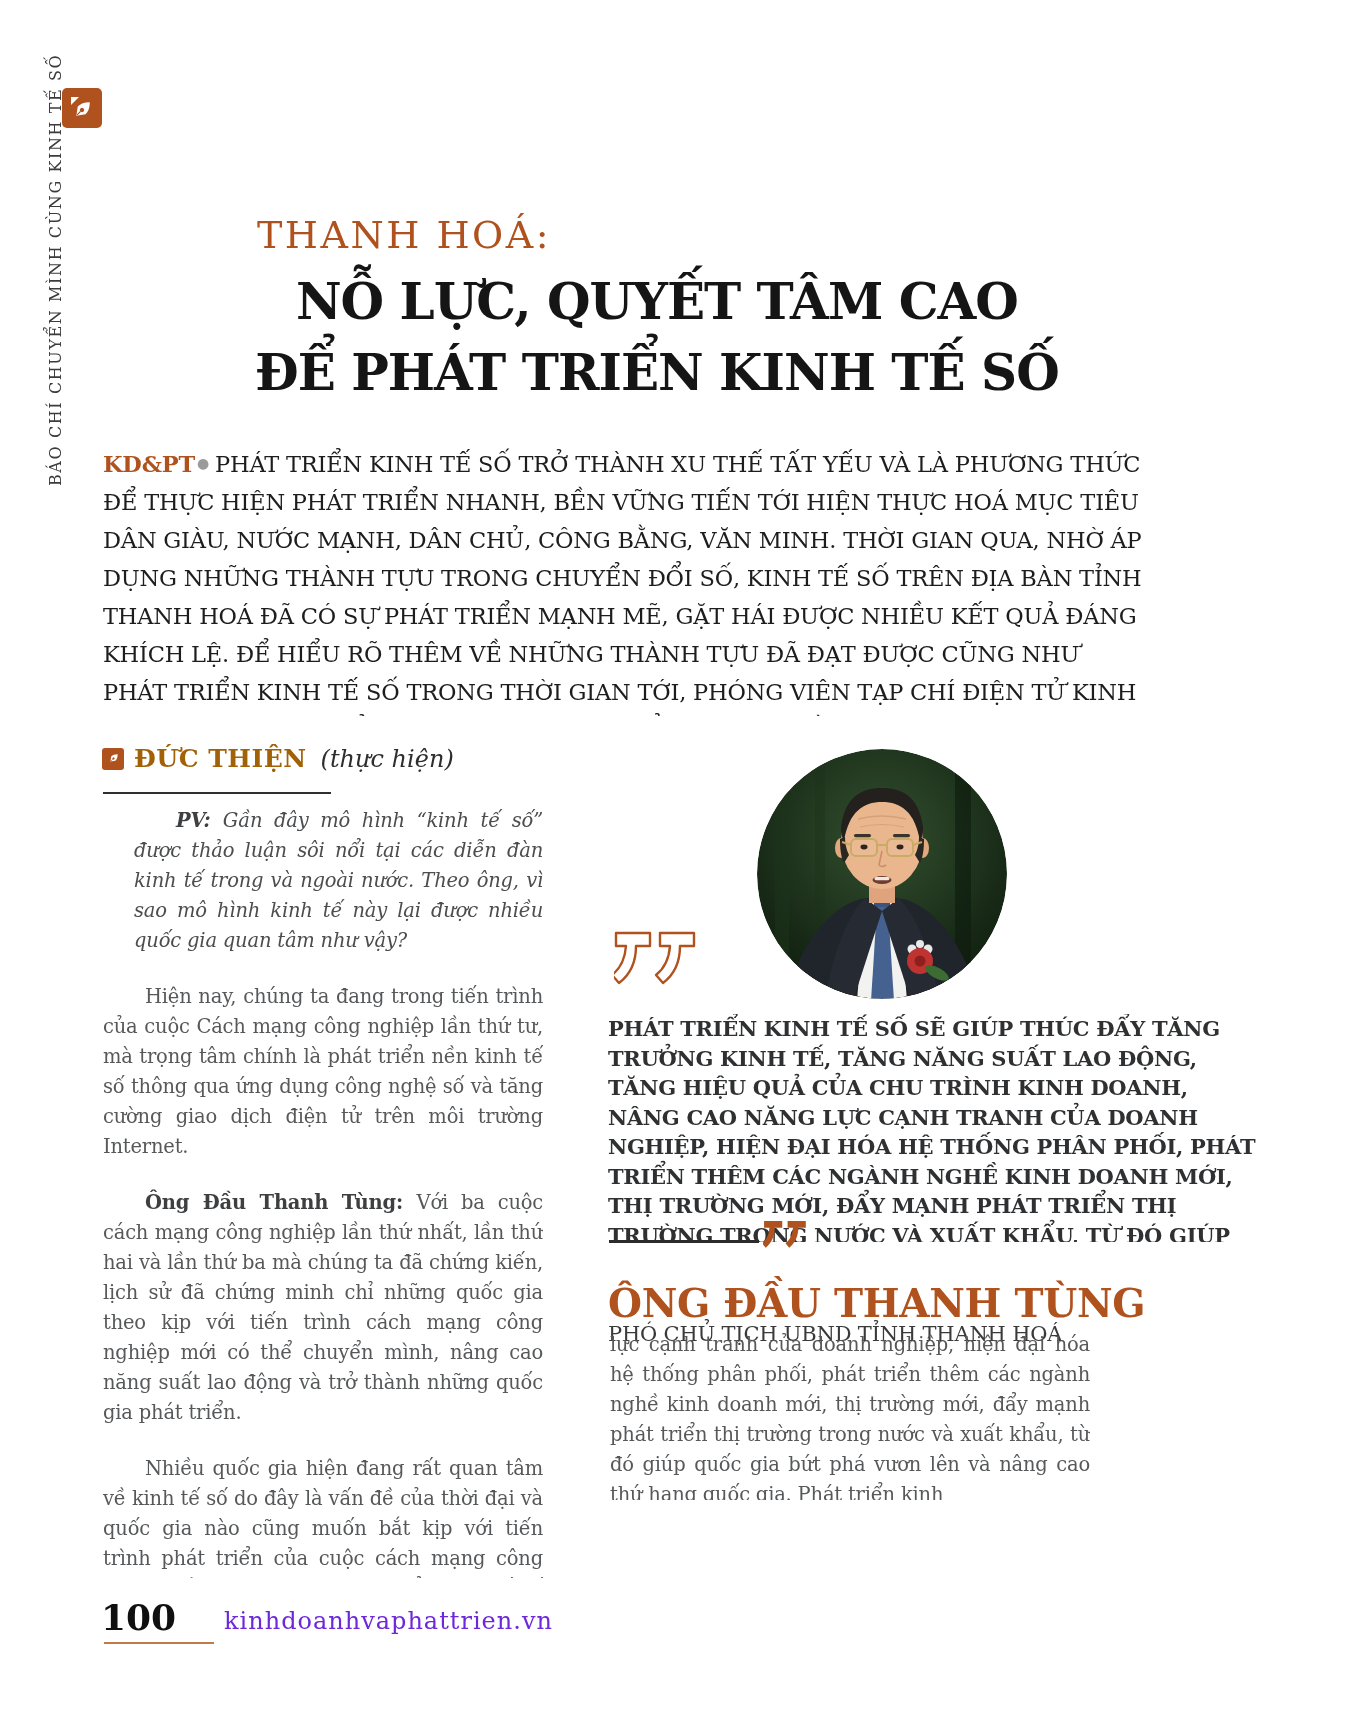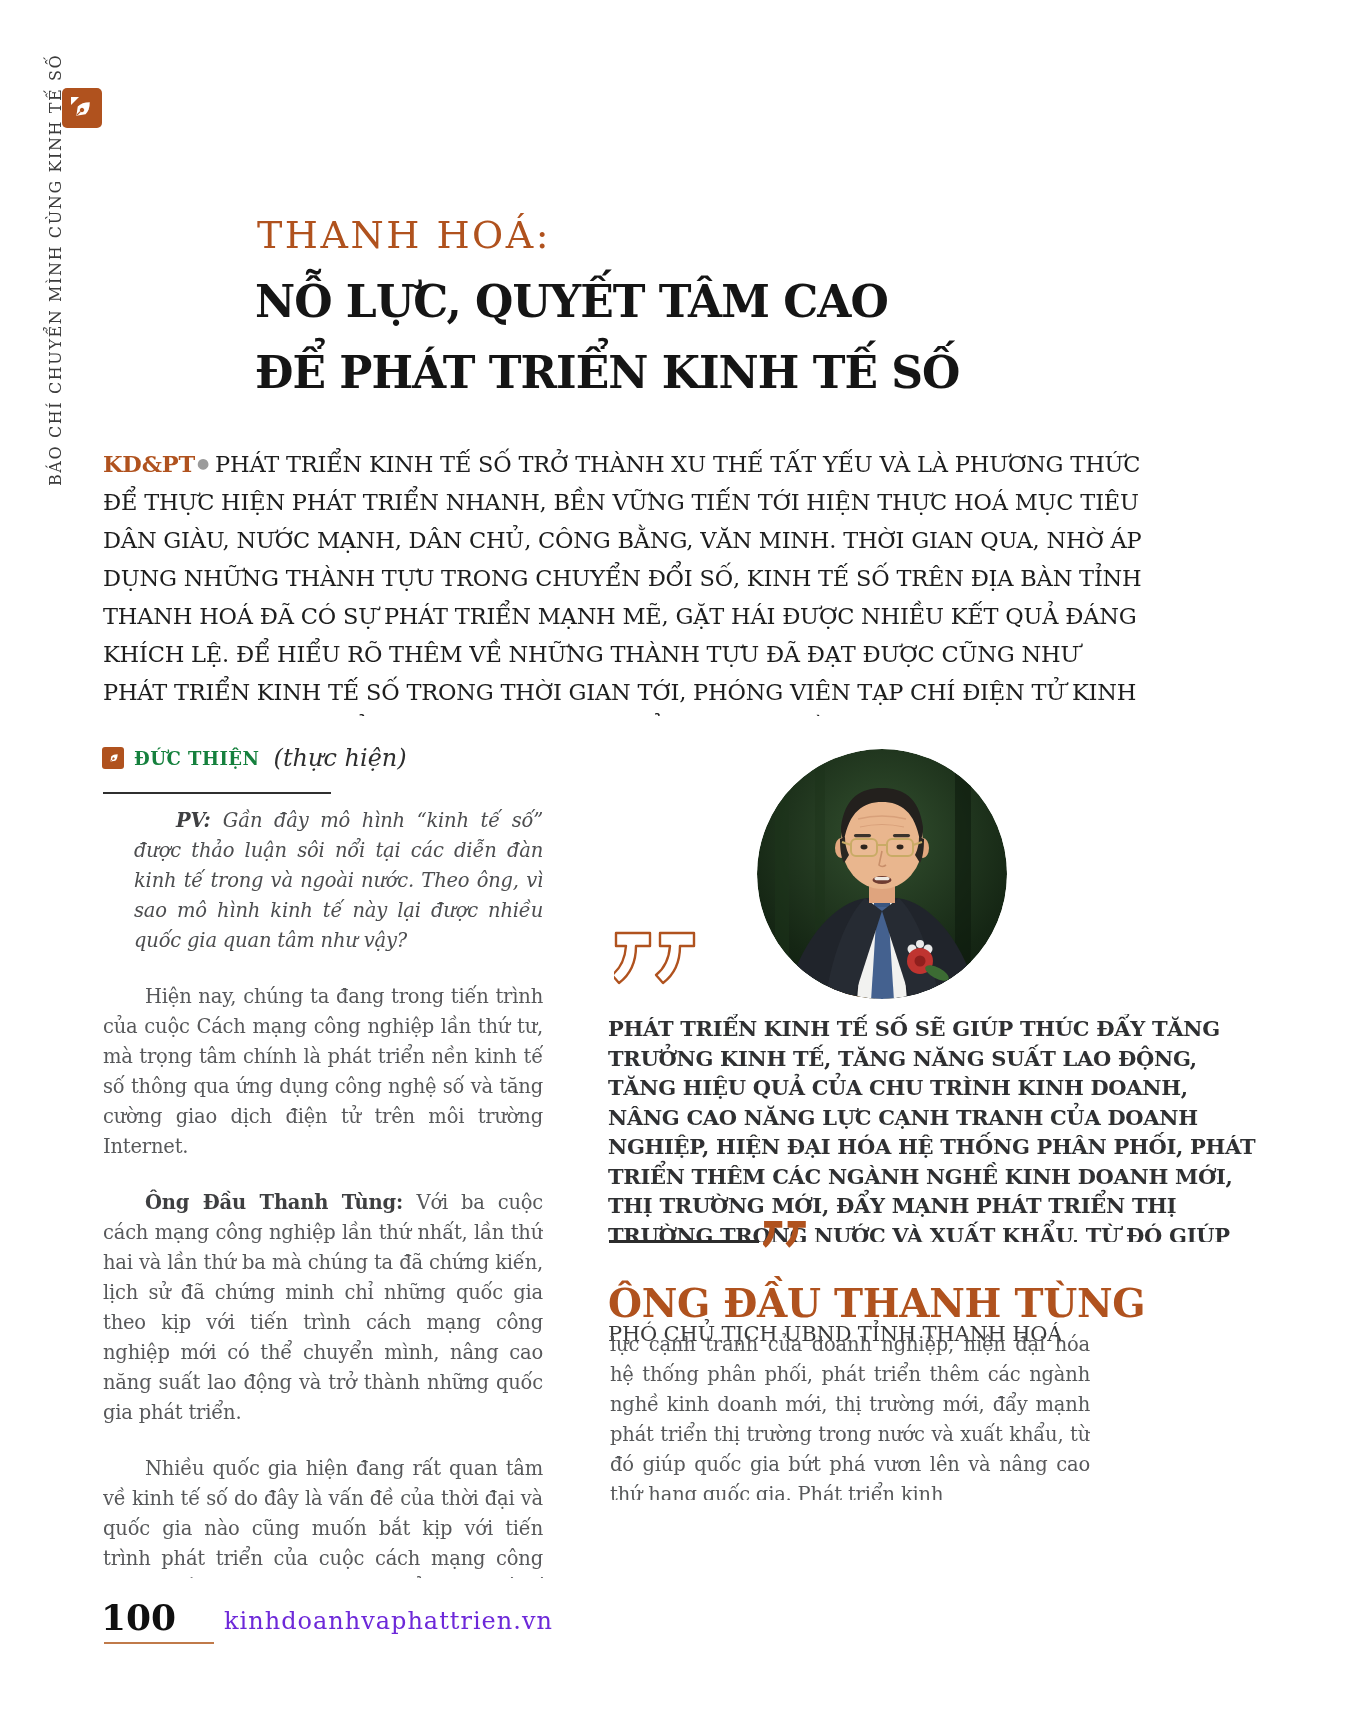--- a/index.html
+++ b/index.html
@@ -10,33 +10,33 @@
   .abs{position:absolute;}
 
   
   .rail-icon{left:62px;top:88px;width:40px;height:40px;background:#b0521e;border-radius:5px;
     display:flex;align-items:center;justify-content:center;}
   .rail-text{left:46px;top:136px;height:350px;writing-mode:vertical-rl;transform:rotate(180deg);
     font-size:16px;letter-spacing:1.6px;color:#3b3b3b;white-space:nowrap;}
 
   
   .kicker{left:257px;top:213px;font-size:38px;color:#b0521e;letter-spacing:2.5px;font-weight:400;}
-  .headline{left:255px;top:266px;font-size:44px;line-height:71px;font-weight:700;color:#151515;letter-spacing:-1px;}
+  .headline{left:255px;top:266px;font-size:50px;line-height:71px;font-weight:700;color:#151515;letter-spacing:-1px;text-align:center;}
 
   
   .lead{left:103px;top:444px;width:1042px;max-height:272px;overflow:hidden;
     font-size:22.5px;line-height:38px;color:#1d1d1d;letter-spacing:-0.2px;text-align:left;}
   .lead-brand{color:#b0521e;font-weight:700;}
   .lead-bullet{color:#9b9b9b;font-size:14px;vertical-align:4px;padding:0 6px 0 2px;}
 
   
   .byline{left:102px;top:744px;display:flex;align-items:center;gap:10px;}
   .byline-icon{width:22px;height:22px;background:#b0521e;border-radius:3px;flex:0 0 auto;
     display:flex;align-items:center;justify-content:center;}
-  .byline-name{font-size:18px;font-weight:700;color:#15803d;letter-spacing:0.5px;}
+  .byline-name{font-size:25px;font-weight:700;color:#a16207;letter-spacing:0.5px;}
   .byline-role{font-size:24px;font-style:italic;color:#2e2e2e;margin-left:4px;}
   .byline-rule{left:103px;top:792px;width:228px;height:2px;background:#2f2f2f;}
 
   
   .col-left{left:103px;top:806px;width:440px;max-height:772px;overflow:hidden;}
   .body-p{margin:0 0 26px;font-size:19.5px;line-height:30px;color:#57585a;
     text-align:justify;text-indent:42px;letter-spacing:-0.2px;}
   .body-p.q{font-style:italic;color:#4c4d4f;margin-left:31px;}
   .body-p b{color:#3e3f41;}
   .col-right-cont{left:610px;top:1330px;width:480px;max-height:170px;overflow:hidden;}

